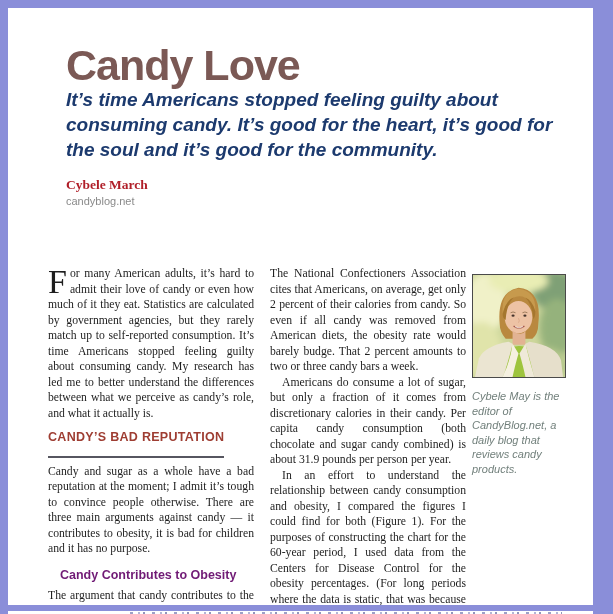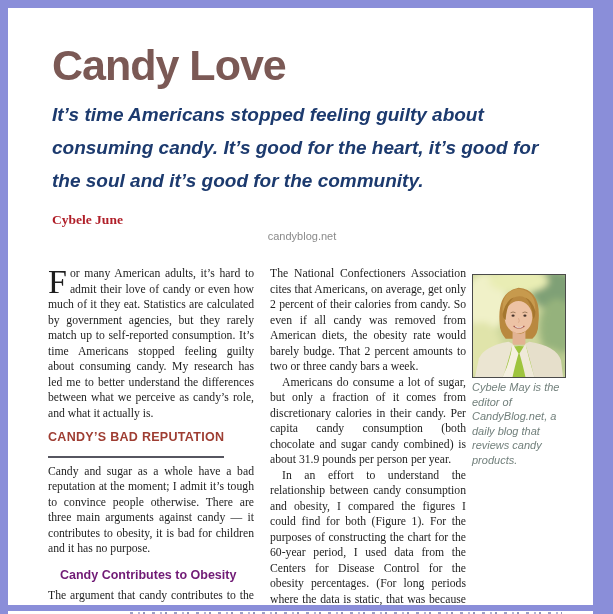--- a/index.html
+++ b/index.html
@@ -9,65 +9,65 @@
     font-family:"Liberation Serif", serif;
   }
   
   .frame-top    { position:absolute; left:0; top:0; width:613px; height:8px;  background:#8a8ed9; }
   .frame-left   { position:absolute; left:0; top:0; width:8px;  height:614px; background:#8a8ed9; }
   .frame-right  { position:absolute; left:593px; top:0; width:20px; height:614px; background:#8a8ed9; }
   .frame-bottom { position:absolute; left:0; top:605px; width:613px; height:6px; background:#8a8ed9; }
   .cut-fragments{ position:absolute; left:130px; top:611.5px; width:432px; height:2.5px; opacity:.75;
     background:repeating-linear-gradient(90deg,#7d81b5 0 3px,transparent 3px 8px,#9a9dc8 8px 10px,transparent 10px 13px,#6e72a6 13px 15px,transparent 15px 22px);}
   
-  .hdr { position:absolute; left:52px; top:44px; width:500px; }
+  .hdr { position:absolute; left:66px; top:44px; width:500px; }
   .title { font-family:"Liberation Sans", sans-serif; font-weight:800; font-size:43px;
     letter-spacing:-1px; color:#7b5955; line-height:1; }
-  .deck { margin-top:11px; font-family:"Liberation Sans", sans-serif; font-weight:bold;
-    font-style:italic; font-size:19px; line-height:33px; color:#1c3a6e; width:500px; }
+  .deck { font-family:"Liberation Sans", sans-serif; font-weight:bold;
+    font-style:italic; font-size:19px; line-height:25px; color:#1c3a6e; width:500px; }
   .author { margin-top:15px; font-family:"Liberation Serif", serif; font-weight:bold;
     font-size:13.5px; color:#b01e28; }
-  .website { margin-top:2px; font-family:"Liberation Sans", sans-serif; font-size:11px; color:#8a8a8a;text-align:center; }
+  .website { margin-top:2px; font-family:"Liberation Sans", sans-serif; font-size:11px; color:#8a8a8a; }
   
   .body-wrap { position:absolute; left:48px; top:266px; width:524px; height:339px;
     display:flex; overflow:hidden; }
   .col { color:#1e1e1e; font-size:11.7px; line-height:15.5px; text-align:justify; }
   .col1 { width:206px; margin-right:16px; }
   .col2 { width:196px; margin-right:6px; }
   .sidebar { width:94px; }
   .col p { margin:0; }
   .indent { text-indent:12px; }
   .dropcap { float:left; font-size:34px; line-height:27px; padding:2px 3px 0 0; color:#1e1e1e;
     font-family:"Liberation Serif", serif; }
   .h-red { font-family:"Liberation Sans", sans-serif; font-weight:bold; font-size:12.5px;
     color:#9e3d32; letter-spacing:.3px; margin:9px 0 6px 0; width:fit-content;
     padding-bottom:10px; border-bottom:2px solid #565660; }
   .h-bold { font-family:"Liberation Sans", sans-serif; font-weight:bold; font-size:12.5px;
     color:#701a75; margin:11px 0 5px 12px; }
   
   .photo { margin-top:8px; width:94px; height:104px; border:1px solid #4a4a4a; background:#cdd69b; }
   .photo svg { display:block; width:100%; height:100%; }
-  .caption { margin-top:2px; font-family:"Liberation Sans", sans-serif; font-style:italic;
+  .caption { margin-top:11px; font-family:"Liberation Sans", sans-serif; font-style:italic;
     font-size:11px; line-height:14.5px; color:#72807c; text-align:left; }
 </style>
 </head>
 <body>
 
 <div class="page">
 
   <div class="frame-top"></div>
   <div class="frame-left"></div>
   <div class="frame-right"></div>
   <div class="frame-bottom"></div>
   <div class="cut-fragments"></div>
 
   <div class="hdr">
     <div class="title">Candy Love</div>
     <div class="deck">It’s time Americans stopped feeling guilty about consuming candy. It’s good for the heart, it’s good for the soul and it’s good for the community.</div>
-    <div class="author">Cybele June</div>
+    <div class="author">Cybele March</div>
     <div class="website">candyblog.net</div>
   </div>
 
   <div class="body-wrap">
 
     <div class="col col1">
       <p><span class="dropcap">F</span><span>or many American adults, it’s hard to admit their love of candy or even how much of it they eat. Statistics are calculated by government agencies, but they rarely match up to self-reported consumption. It’s time Americans stopped feeling guilty about consuming candy. My research has led me to better understand the differences between what we perceive as candy’s role, and what it actually is.</span></p>
       <div class="h-red">CANDY’S BAD REPUTATION</div>
       <p>Candy and sugar as a whole have a bad reputation at the moment; I admit it’s tough to convince people otherwise. There are three main arguments against candy — it contributes to obesity, it is bad for children and it has no purpose.</p>
       <div class="h-bold">Candy Contributes to Obesity</div>

